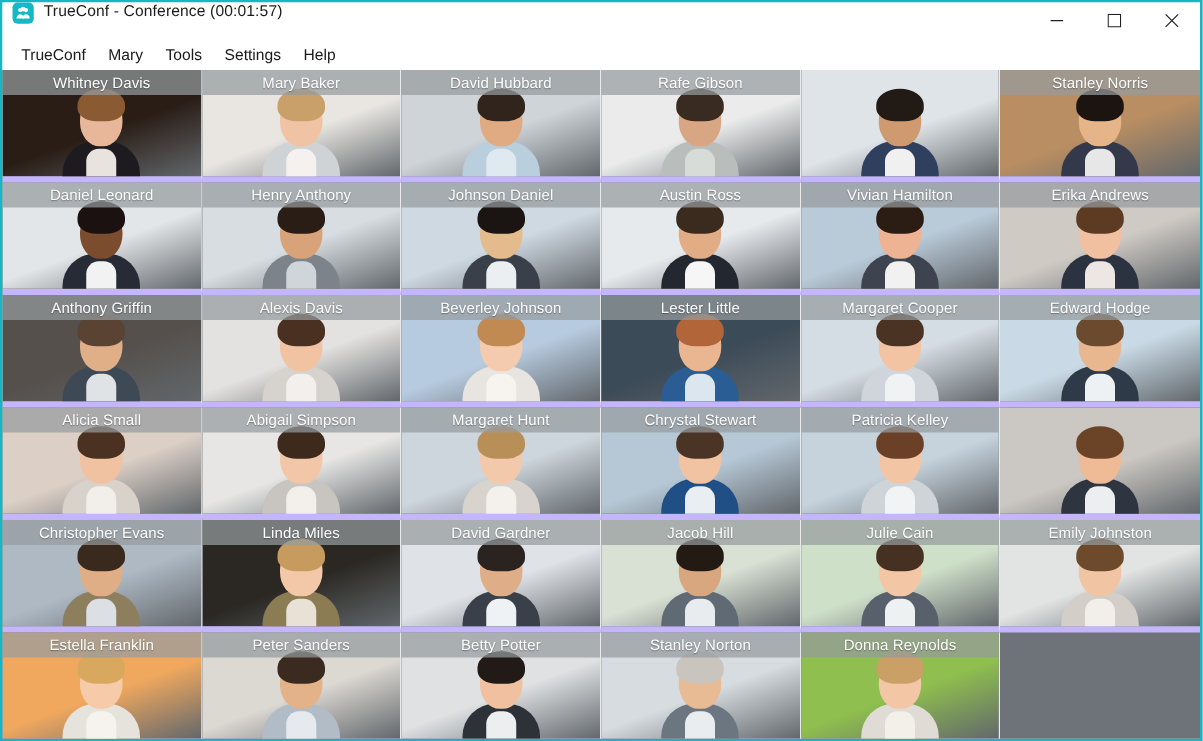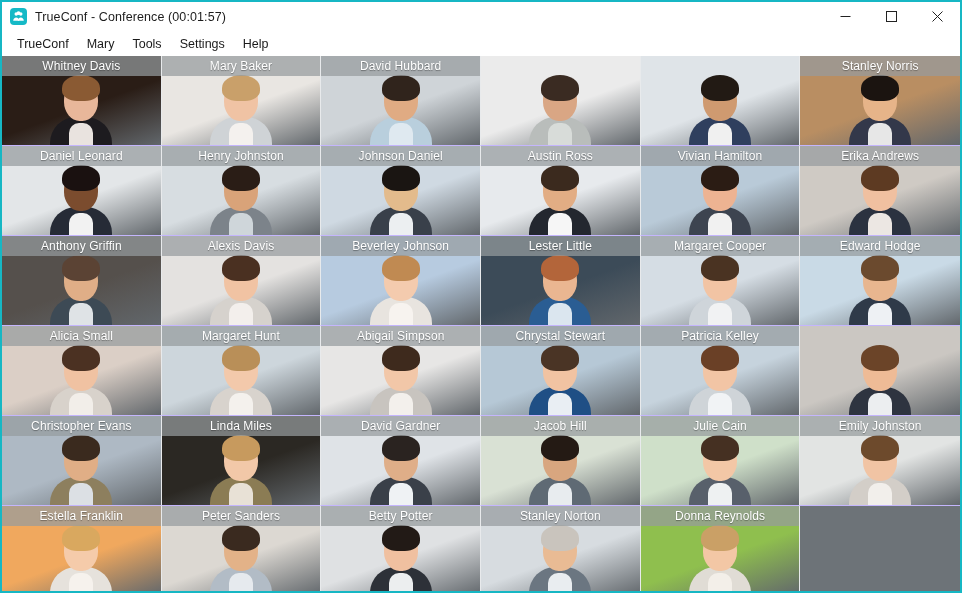--- a/index.html
+++ b/index.html
@@ -12,21 +12,21 @@
   .window{
     position:absolute;left:0;top:0;width:962px;height:593px;
     box-sizing:border-box;
     border:2px solid #16b7c4;
     background:#ffffff;
     display:flex;flex-direction:column;
   }
   
   .titlebar{
     height:29px;flex:0 0 29px;
-    display:flex;align-items:center;
+    display:flex;
     background:#ffffff;
     position:relative;
   }
   .app-icon{
     width:17px;height:17px;margin-left:8px;margin-right:8px;
     border-radius:4px;
     background:#15b9c6;
     position:relative;flex:0 0 auto;
     display:flex;align-items:center;justify-content:center;
   }
@@ -63,21 +63,21 @@
     background:#6d7378;
     gap:0;
     overflow:hidden;
     align-content:start;
   }
   .tile{
     position:relative;
     overflow:hidden;
     box-sizing:border-box;
     border-right:1px solid #e8eaec;
-    border-bottom:1px solid #c4b5fd;
+    border-bottom:5px solid #c4b5fd;
     padding-left:32px;
   }
   .tile:nth-child(6n){border-right:none;}
   .tile .bg{
     position:absolute;inset:0;
   }
   
   .person{
     position:absolute;left:50%;bottom:-6px;transform:translateX(-50%);
     width:62px;height:78px;
@@ -198,20 +198,23 @@
       </div>
       <div class="tile">
         <div class="bg" style="background: linear-gradient(160deg, rgb(235, 235, 235) 0%, rgb(235, 235, 235) 55%, rgba(0, 0, 0, 0.1) 100%);">
           <div class="person">
             <div class="body" style="background: rgb(185, 189, 187);"></div>
             <div class="shirt" style="background: rgb(216, 220, 217);"></div>
             <div class="head" style="background: rgb(217, 166, 132);"></div>
             <div class="hair" style="background: rgb(58, 43, 34);"></div>
           </div>
         </div>
+        <div class="namebar">
+          <span>Rafe Gibson</span>
+        </div>
       </div>
       <div class="tile">
         <div class="bg" style="background: linear-gradient(160deg, rgb(223, 228, 232) 0%, rgb(223, 228, 232) 55%, rgba(0, 0, 0, 0.1) 100%);">
           <div class="person">
             <div class="body" style="background: rgb(47, 63, 94);"></div>
             <div class="shirt" style="background: rgb(240, 240, 240);"></div>
             <div class="head" style="background: rgb(207, 154, 112);"></div>
             <div class="hair" style="background: rgb(34, 26, 20);"></div>
           </div>
         </div>
@@ -245,21 +248,21 @@
       <div class="tile">
         <div class="bg" style="background: linear-gradient(160deg, rgb(215, 221, 225) 0%, rgb(215, 221, 225) 55%, rgba(0, 0, 0, 0.1) 100%);">
           <div class="person">
             <div class="body" style="background: rgb(124, 131, 138);"></div>
             <div class="shirt" style="background: rgb(207, 214, 218);"></div>
             <div class="head" style="background: rgb(217, 163, 121);"></div>
             <div class="hair" style="background: rgb(42, 29, 22);"></div>
           </div>
         </div>
         <div class="namebar">
-          <span>Henry Johnston</span>
+          <span>Henry Anthony</span>
         </div>
       </div>
       <div class="tile">
         <div class="bg" style="background: linear-gradient(160deg, rgb(207, 217, 226) 0%, rgb(207, 217, 226) 55%, rgba(0, 0, 0, 0.1) 100%);">
           <div class="person">
             <div class="body" style="background: rgb(57, 64, 74);"></div>
             <div class="shirt" style="background: rgb(236, 239, 241);"></div>
             <div class="head" style="background: rgb(227, 187, 140);"></div>
             <div class="hair" style="background: rgb(26, 21, 18);"></div>
           </div>
@@ -392,43 +395,43 @@
             <div class="shirt" style="background: rgb(242, 238, 233);"></div>
             <div class="head" style="background: rgb(240, 194, 162);"></div>
             <div class="hair" style="background: rgb(75, 49, 34);"></div>
           </div>
         </div>
         <div class="namebar">
           <span>Alicia Small</span>
         </div>
       </div>
       <div class="tile">
+        <div class="bg" style="background: linear-gradient(160deg, rgb(231, 230, 229) 0%, rgb(231, 230, 229) 55%, rgba(0, 0, 0, 0.1) 100%);">
+          <div class="person">
+            <div class="body" style="background: rgb(200, 196, 191);"></div>
+            <div class="shirt" style="background: rgb(243, 240, 236);"></div>
+            <div class="head" style="background: rgb(242, 199, 168);"></div>
+            <div class="hair" style="background: rgb(62, 42, 29);"></div>
+          </div>
+        </div>
+        <div class="namebar">
+          <span>Abigail Simpson</span>
+        </div>
+      </div>
+      <div class="tile">
         <div class="bg" style="background: linear-gradient(160deg, rgb(205, 214, 220) 0%, rgb(205, 214, 220) 55%, rgba(0, 0, 0, 0.1) 100%);">
           <div class="person">
             <div class="body" style="background: rgb(216, 211, 205);"></div>
             <div class="shirt" style="background: rgb(244, 241, 237);"></div>
             <div class="head" style="background: rgb(243, 201, 171);"></div>
             <div class="hair" style="background: rgb(185, 143, 88);"></div>
           </div>
         </div>
         <div class="namebar">
           <span>Margaret Hunt</span>
-        </div>
-      </div>
-      <div class="tile">
-        <div class="bg" style="background: linear-gradient(160deg, rgb(231, 230, 229) 0%, rgb(231, 230, 229) 55%, rgba(0, 0, 0, 0.1) 100%);">
-          <div class="person">
-            <div class="body" style="background: rgb(200, 196, 191);"></div>
-            <div class="shirt" style="background: rgb(243, 240, 236);"></div>
-            <div class="head" style="background: rgb(242, 199, 168);"></div>
-            <div class="hair" style="background: rgb(62, 42, 29);"></div>
-          </div>
-        </div>
-        <div class="namebar">
-          <span>Abigail Simpson</span>
         </div>
       </div>
       <div class="tile">
         <div class="bg" style="background: linear-gradient(160deg, rgb(182, 200, 214) 0%, rgb(182, 200, 214) 55%, rgba(0, 0, 0, 0.1) 100%);">
           <div class="person">
             <div class="body" style="background: rgb(31, 79, 133);"></div>
             <div class="shirt" style="background: rgb(233, 238, 243);"></div>
             <div class="head" style="background: rgb(241, 195, 162);"></div>
             <div class="hair" style="background: rgb(74, 52, 37);"></div>
           </div>

